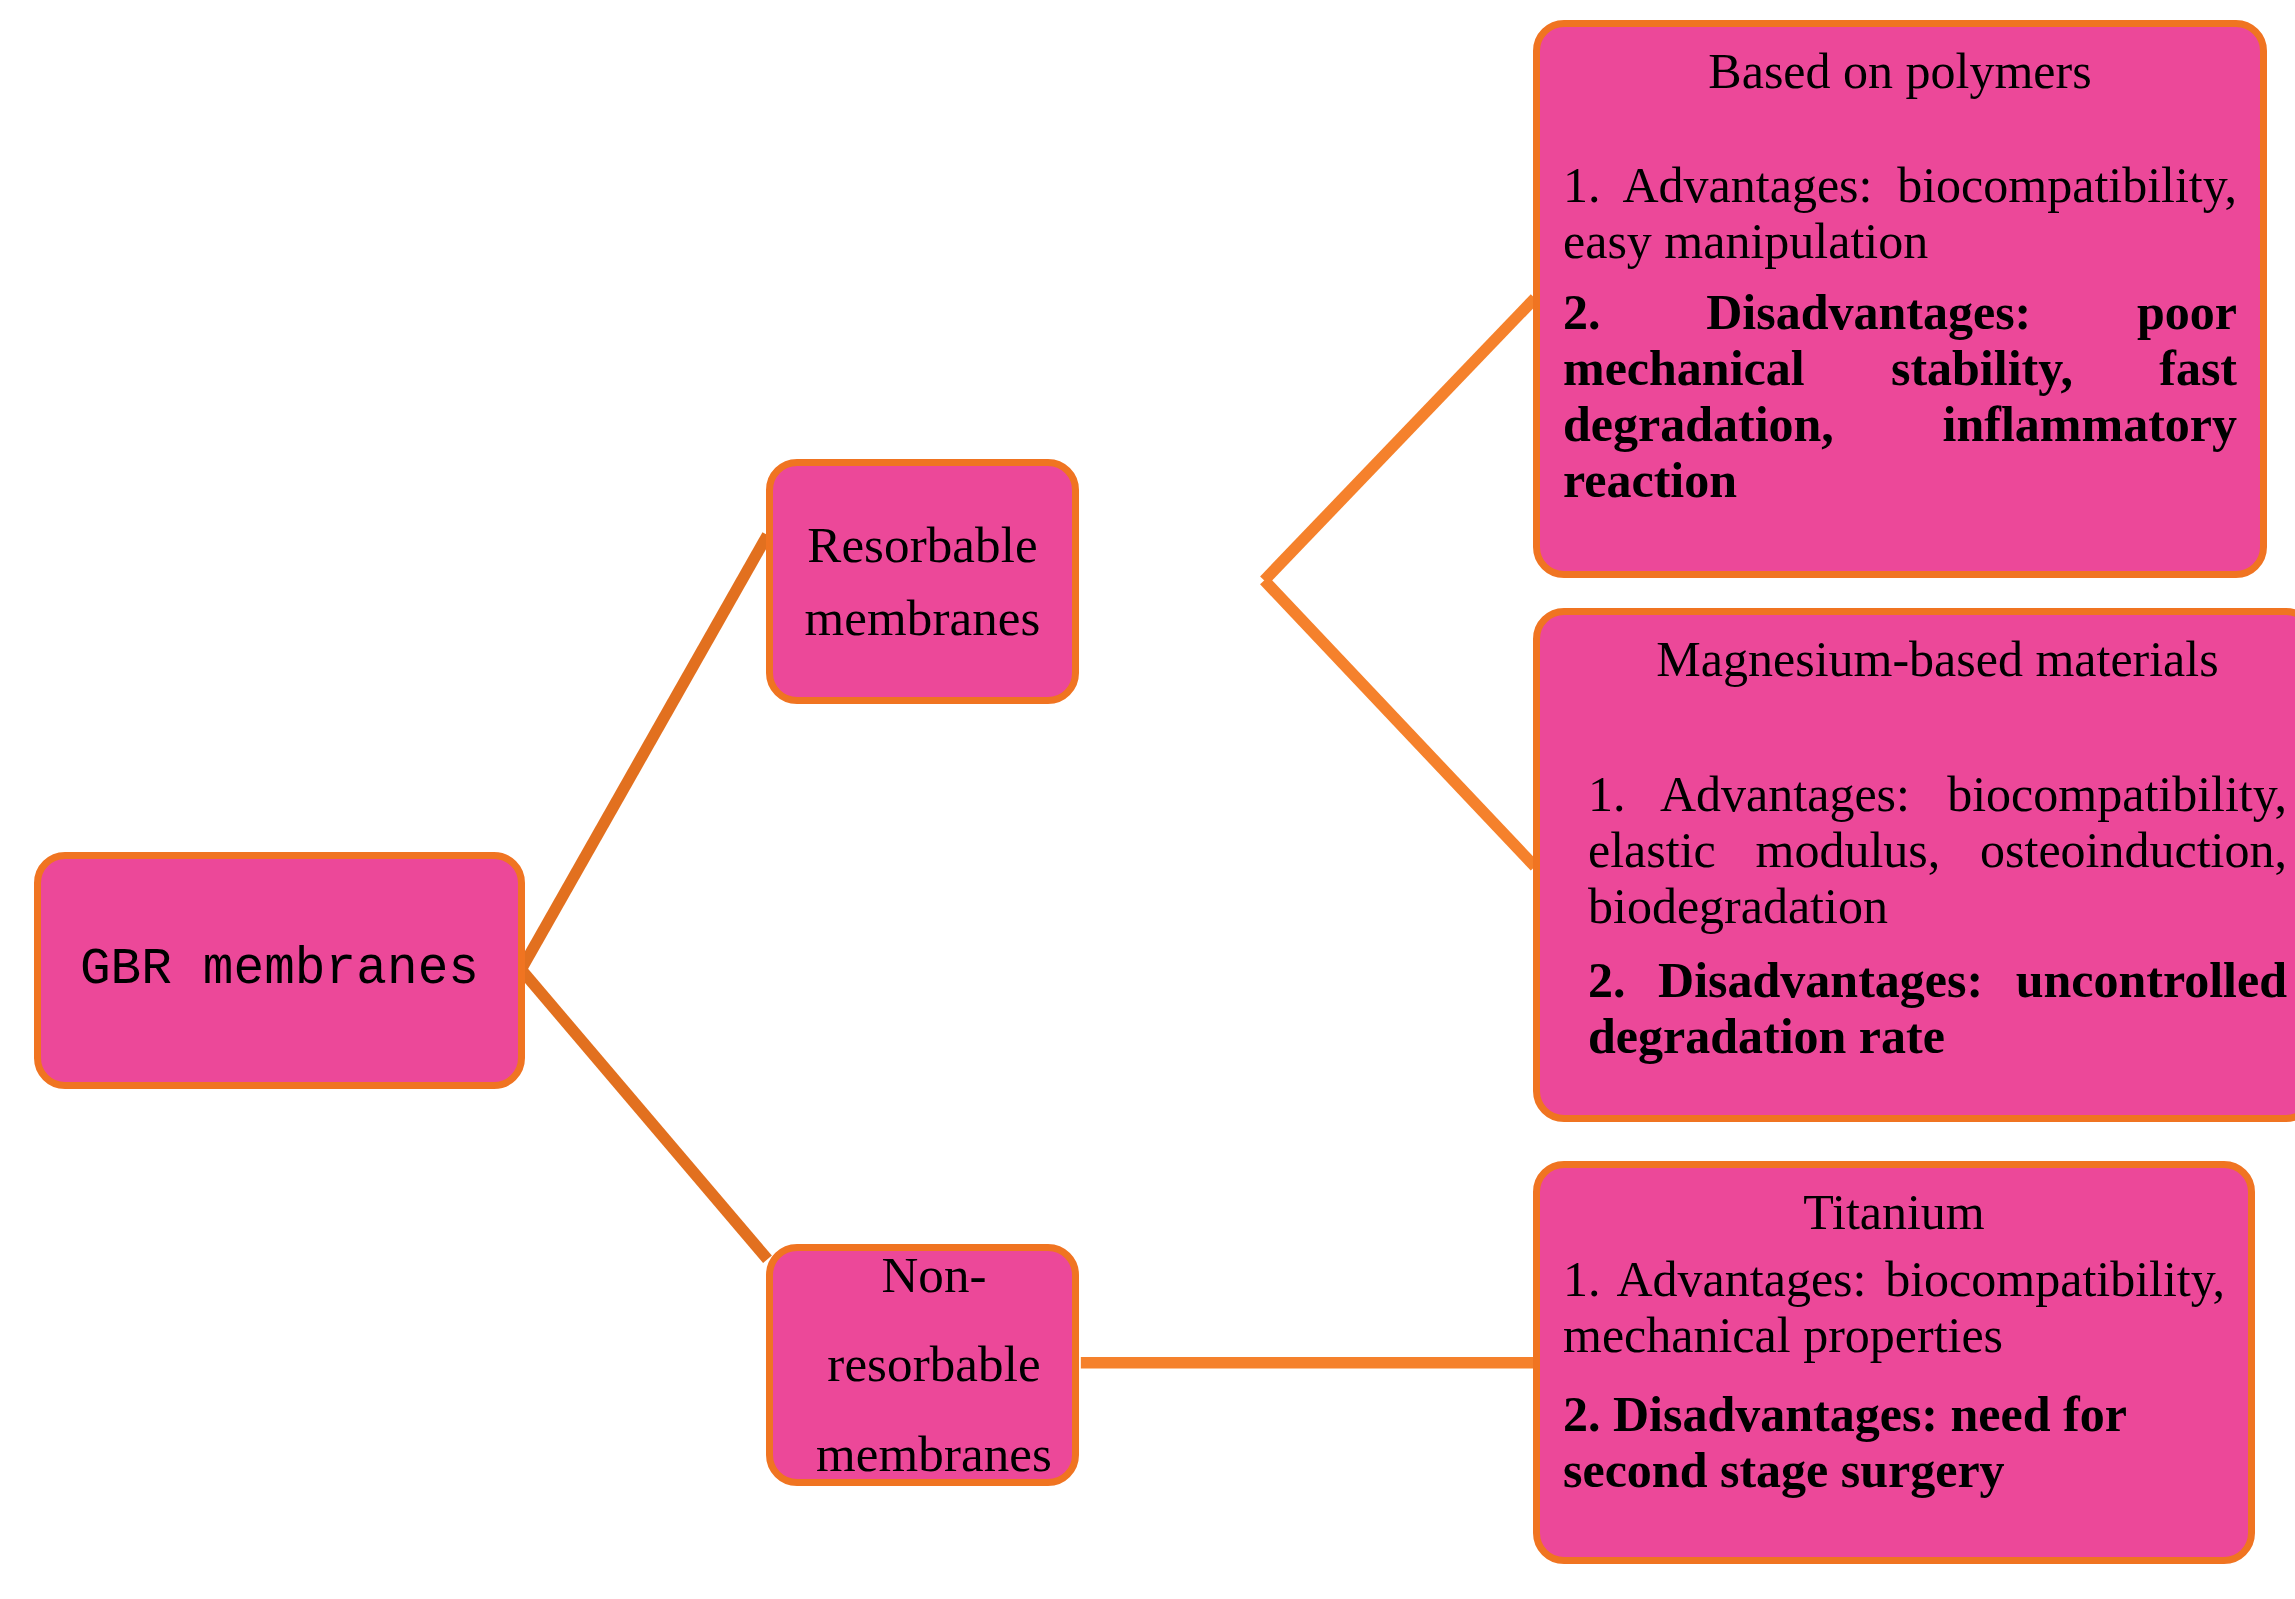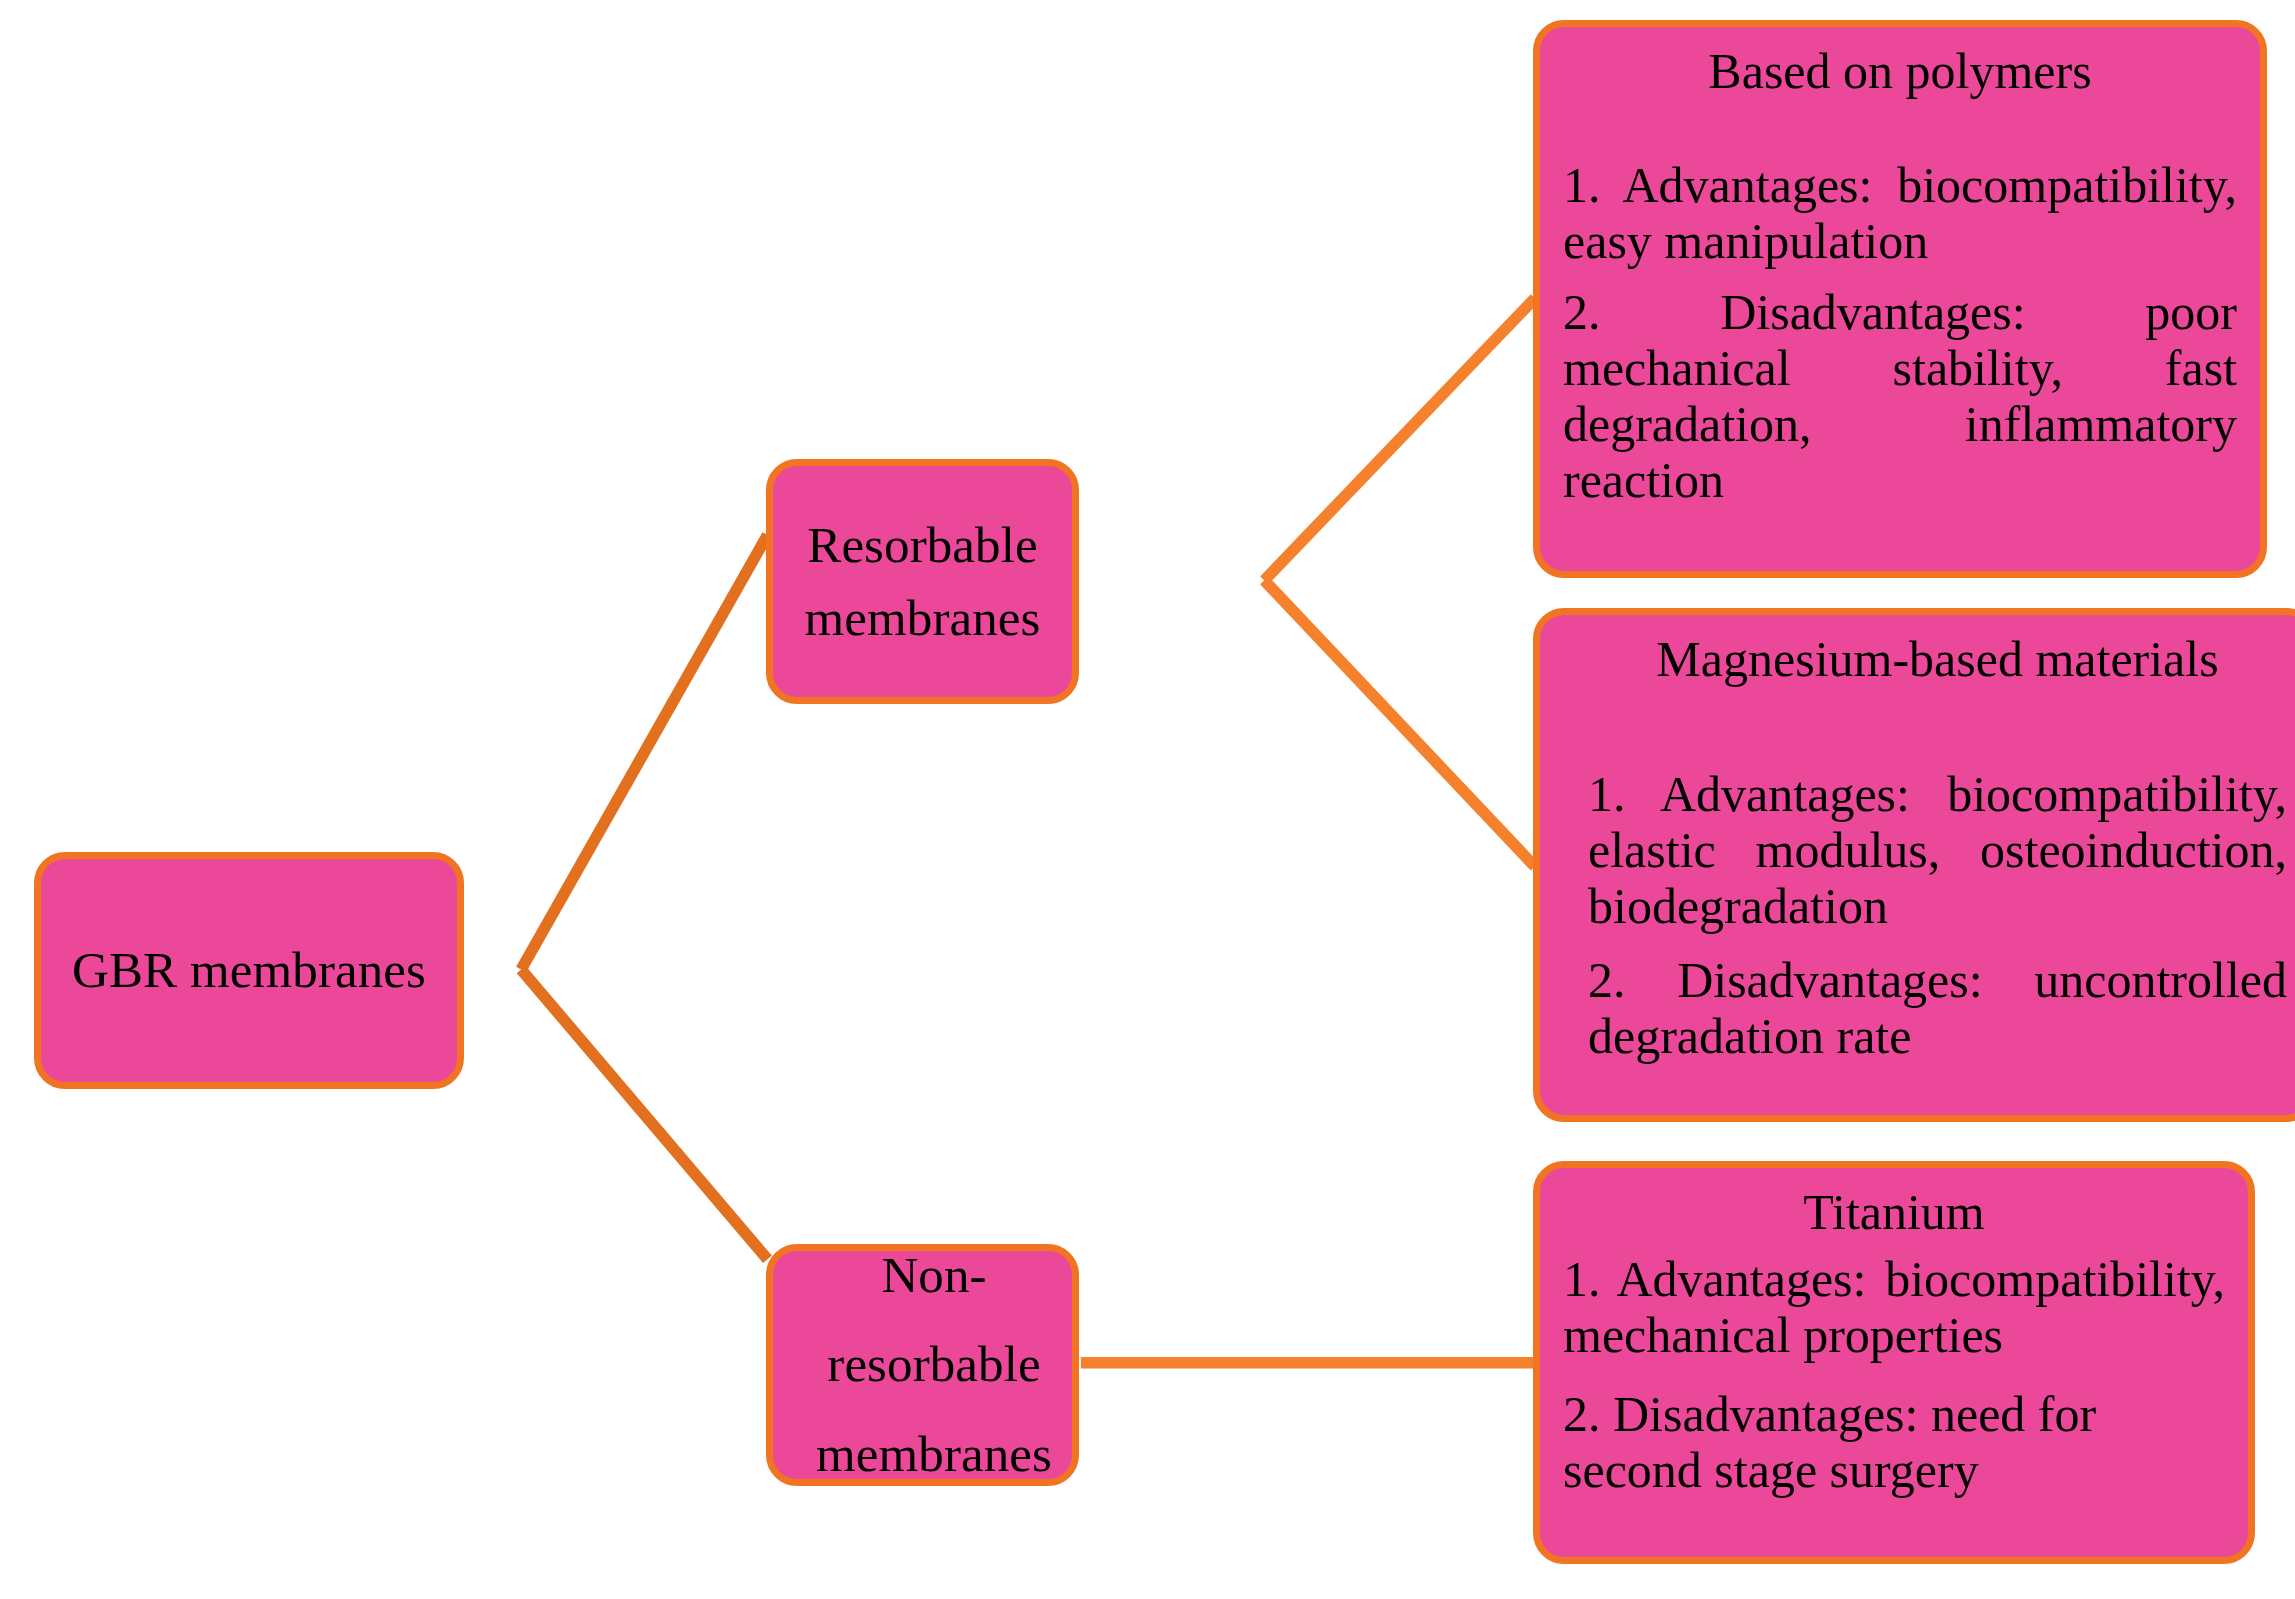--- a/index.html
+++ b/index.html
@@ -42,22 +42,23 @@
   }
   .node-simple .label {
     font-size: 51px;
     line-height: 1.42;
     letter-spacing: 0.1px;
     white-space: pre-line;
   }
   #node-root {
     left: 34px;
     top: 852px;
-    width: 430px;
+    width: 491px;
     height: 237px;
+    font-family: Liberation Mono, monospace;
   }
   #node-resorbable {
     left: 766px;
     top: 459px;
     width: 313px;
     height: 245px;
   }
   #node-nonresorbable {
     left: 766px;
     top: 1244px;
@@ -79,21 +80,21 @@
     margin-bottom: 6.8px;
   }
   .card .card-body p {
     margin: 0 0 6.8px 0;
     font-size: 50px;
     line-height: 1.12;
     text-align: justify;
     text-justify: inter-word;
     hyphens: none;
   }
-  .card .card-body p:last-child { margin-bottom: 0; }
+  .card .card-body p:last-child { margin-bottom: 0; font-weight: bold; }
   .card .card-body p.nojust { text-align: left; margin-top: 23px; }
 
   #card-polymers {
     left: 1533px;
     top: 20.3px;
     width: 734px;
     height: 558px;
   }
   #card-polymers .card-title { margin-bottom: 53px; }
   #card-polymers .card-body p { margin-bottom: 15px; }

